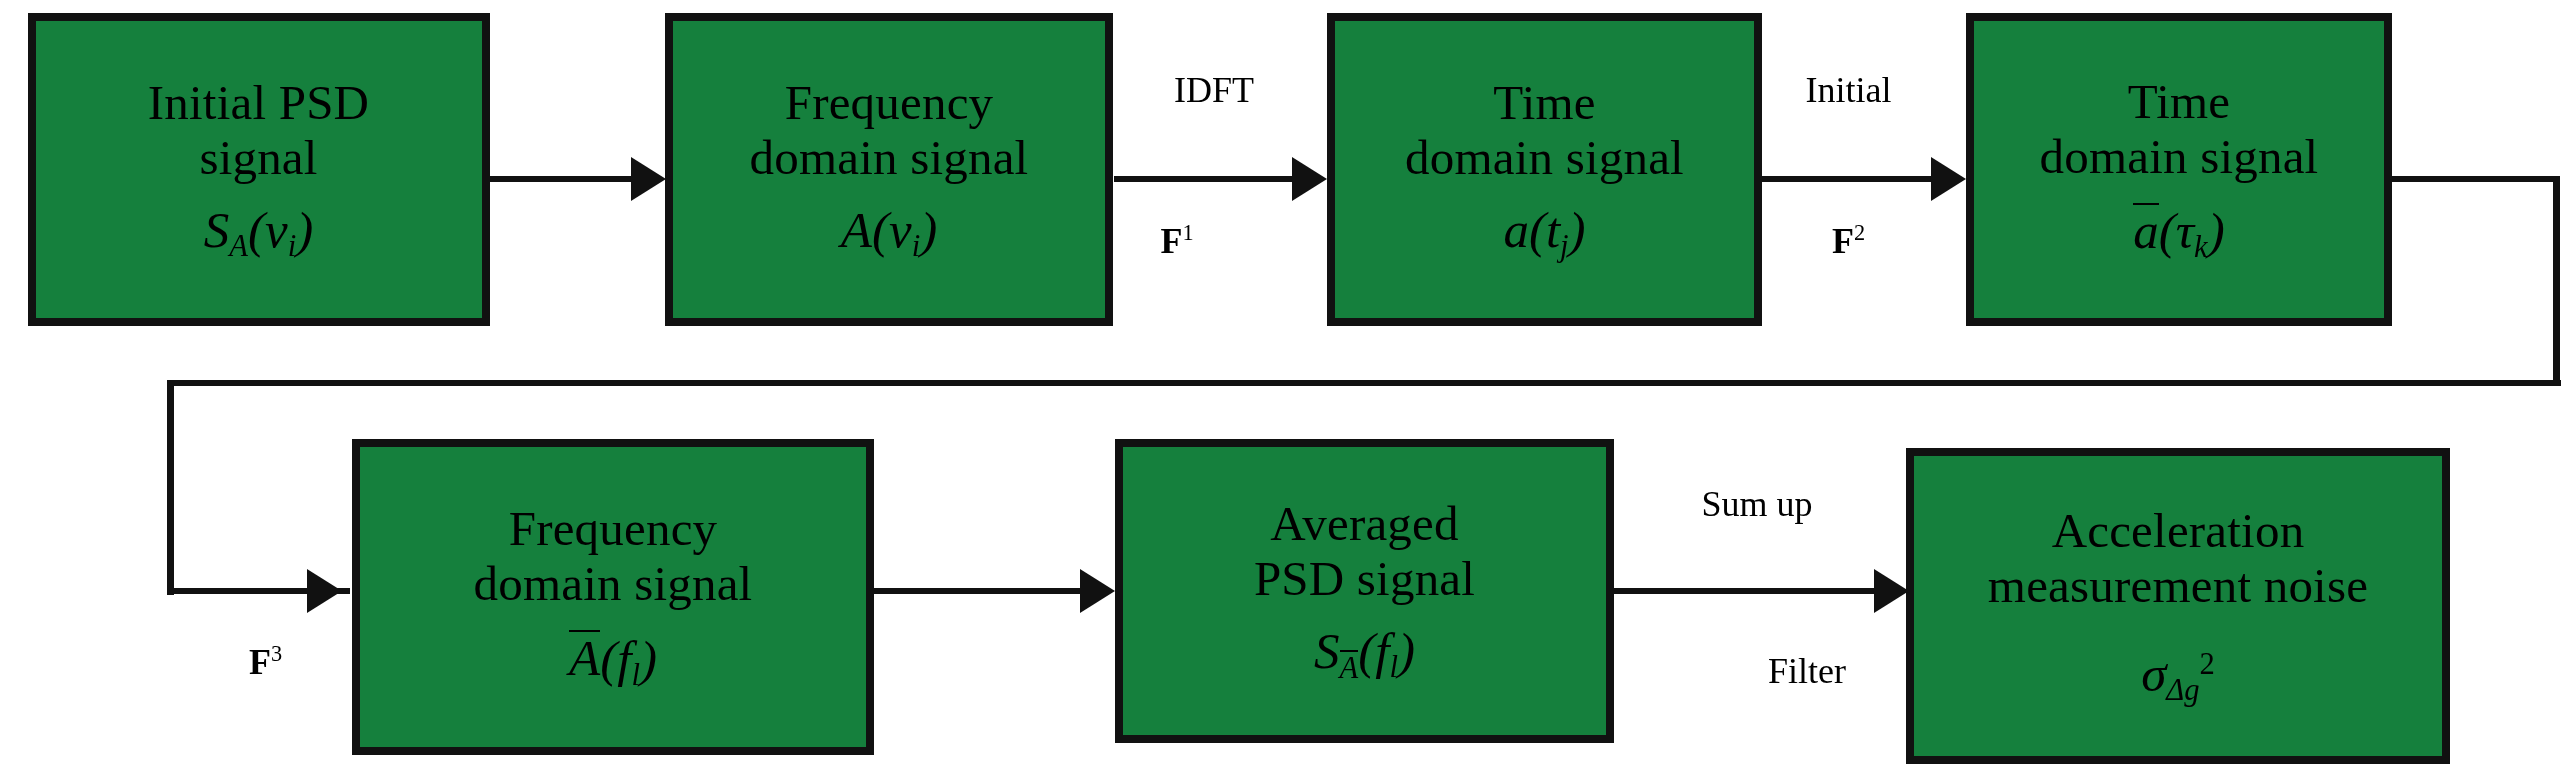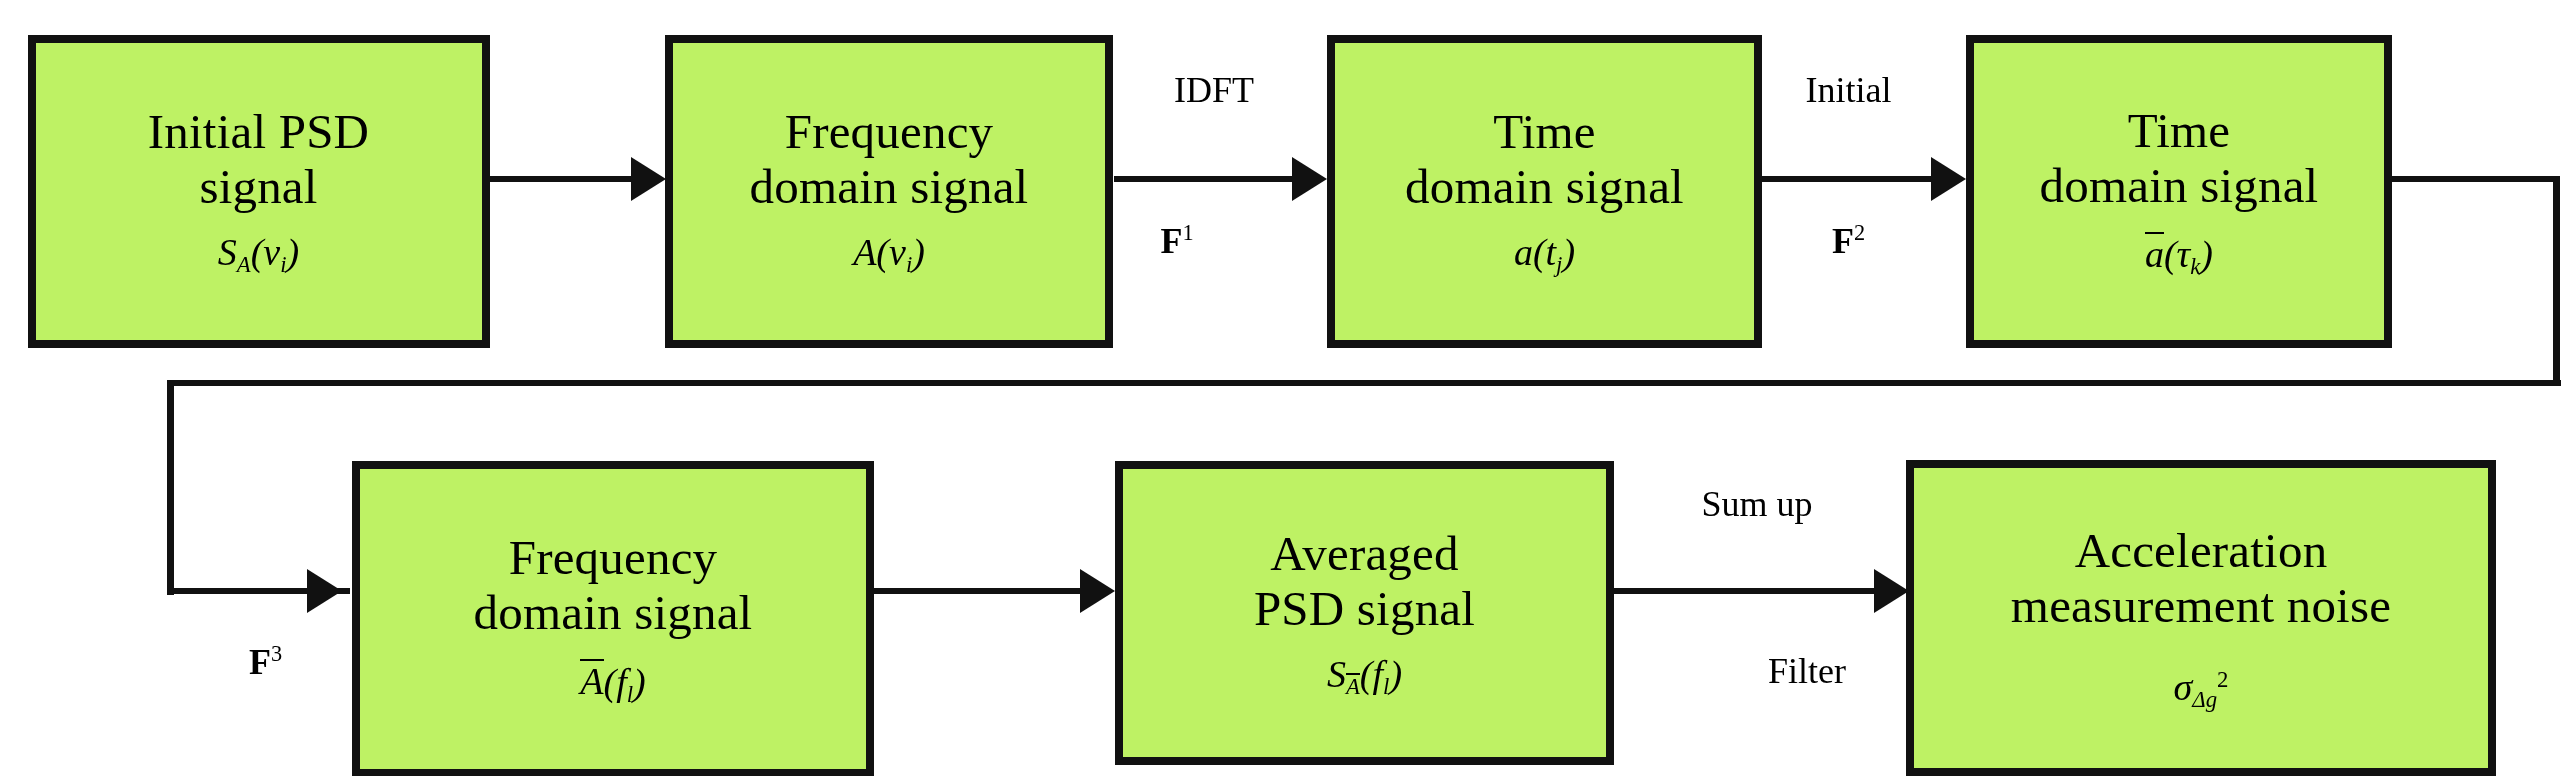--- a/index.html
+++ b/index.html
@@ -17,38 +17,37 @@
     height: 777px;
     background: #ffffff;
     overflow: hidden;
   }
 
   
   .box {
     position: absolute;
     box-sizing: border-box;
     border: 8.2px solid #111111;
-    background: #bef264;
+    background: #15803d;
     display: flex;
     flex-direction: column;
     align-items: center;
     justify-content: center;
     text-align: center;
     line-height: 1.12;
-    margin-top: 22px;
   }
   .box .title {
     font-size: 49px;
     letter-spacing: 0.2px;
     white-space: pre-line;
     padding: 0 5.5px;
   }
   .box .formula {
     margin-top: 16.5px;
-    font-size: 38px;
+    font-size: 51px;
     font-style: italic;
     font-family: "Liberation Serif", "DejaVu Serif", serif;
     white-space: nowrap;
   }
   .box .formula .up  { font-style: italic; }
   .box .formula sub  { font-size: 0.60em; font-style: italic; vertical-align: -0.30em; }
   .box .formula sup  { font-size: 0.60em; font-style: normal; vertical-align: 0.55em; }
   .ovl {
     display: inline-block;
     border-top: 2.7px solid #000;
@@ -168,21 +167,21 @@
     <div class="formula">
       <span class="up">S</span><sub><span class="ovl">A</span></sub><span>(f</span><sub>l</sub><span>)</span>
     </div>
   </div>
 
   <div class="edge-label" style="left:1638px; top:483px; width:238px;">Sum up</div>
   <div class="hline" style="left:1613px; top:588px; width:265px;"></div>
   <div class="arrowhead" style="left:1874px; top:569px;"></div>
   <div class="edge-label" style="left:1688px; top:650px; width:238px;">Filter</div>
 
-  <div class="box" style="left:1906px; top:438px; width:590px; height:316px;gap:16px;">
+  <div class="box" style="left:1906px; top:448px; width:544px; height:316px;gap:16px;">
     <div class="title">Acceleration
 measurement noise</div>
     <div class="formula">
       <span class="up">σ</span><sub>Δg</sub><sup>2</sup>
     </div>
   </div>
 
 </div>
 
 

